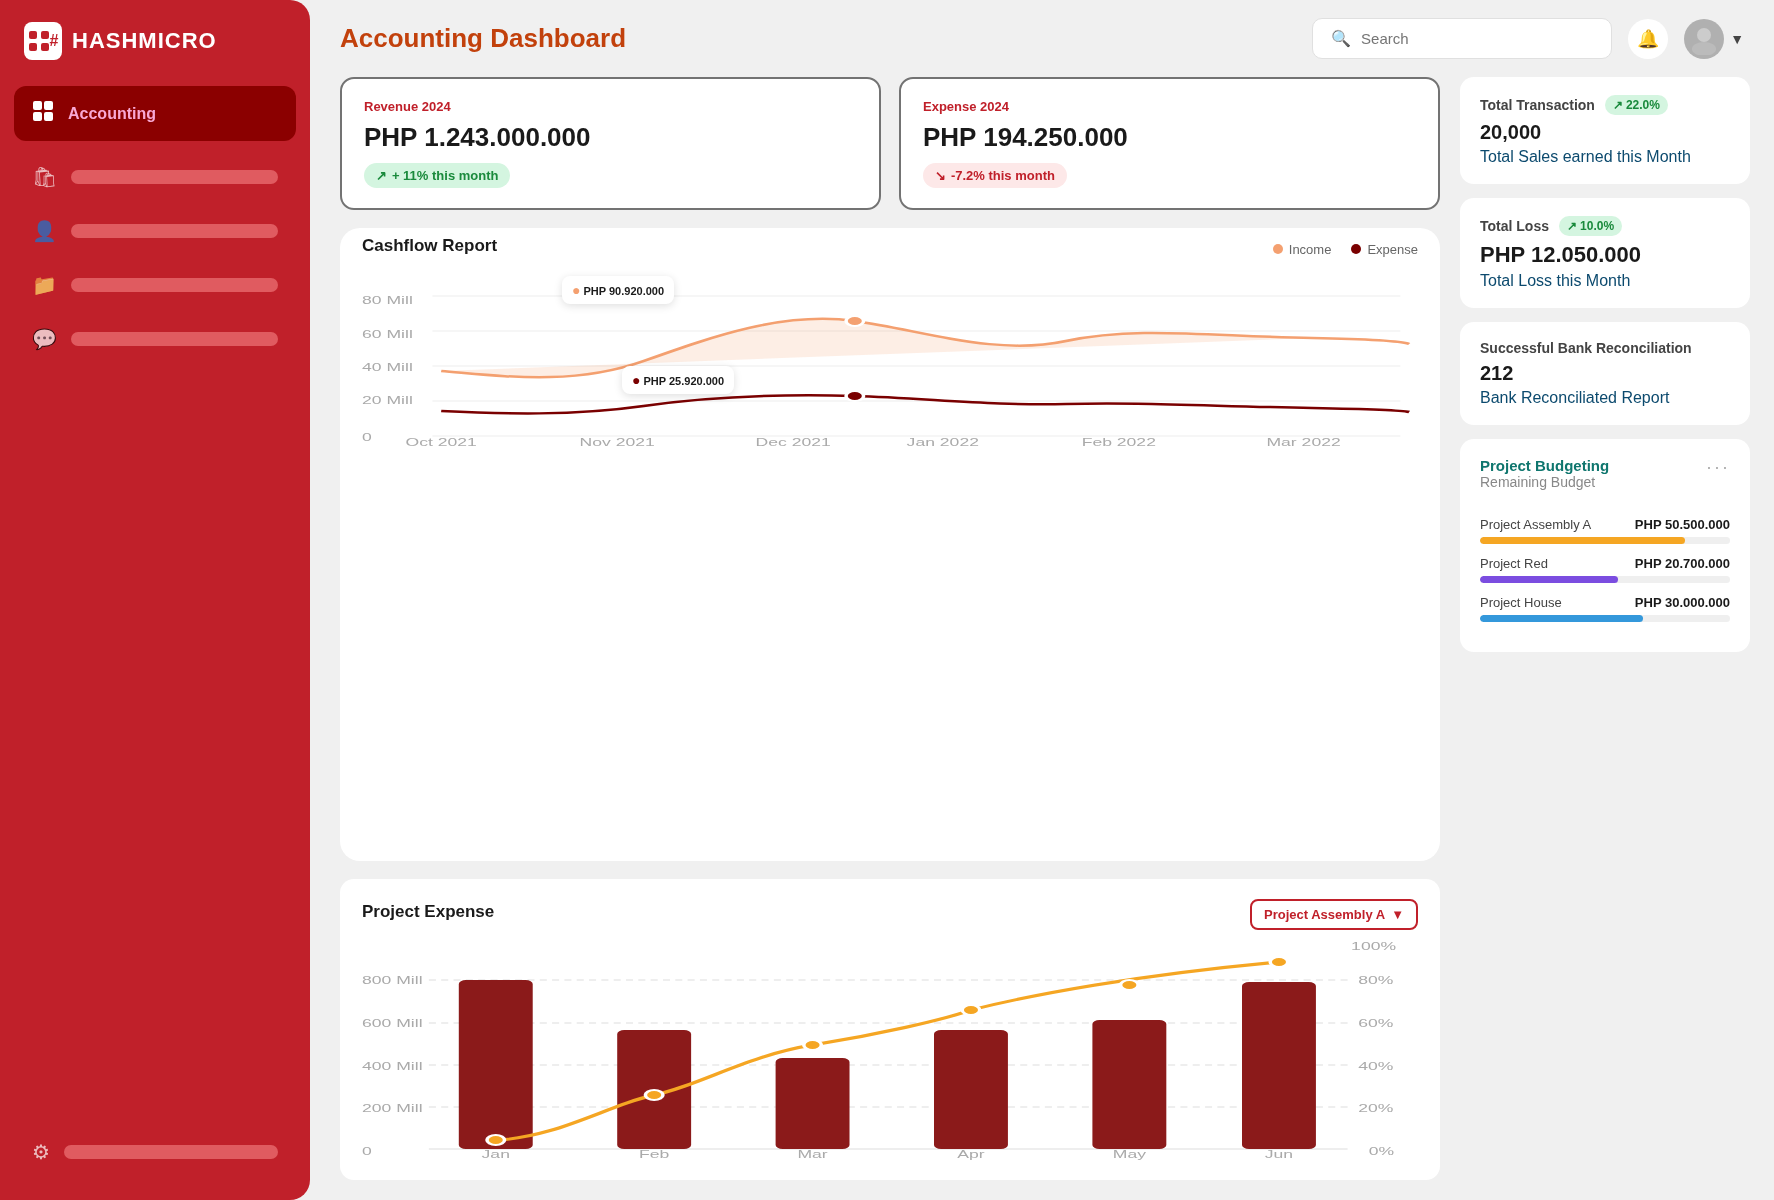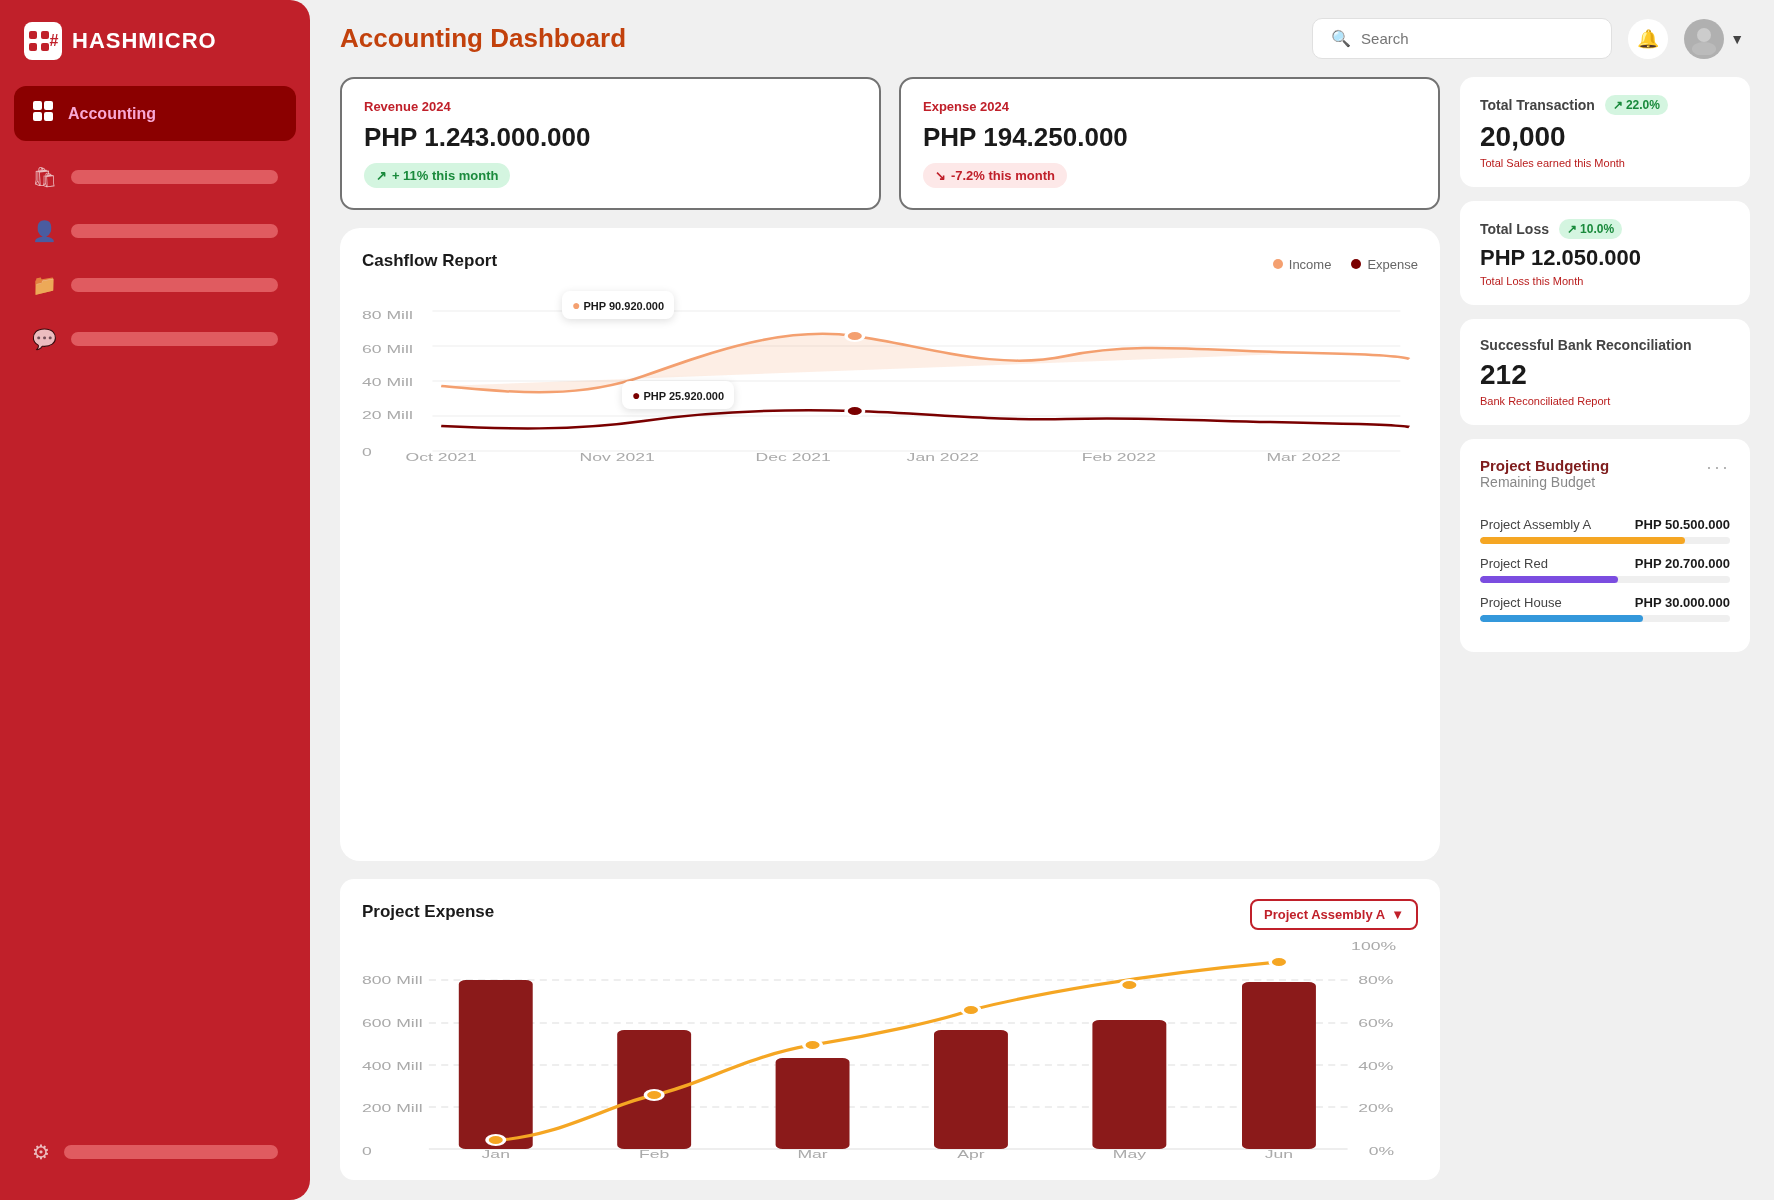--- a/index.html
+++ b/index.html
@@ -233,21 +233,21 @@
       font-size: 13px;
       font-weight: 600;
     }
     .badge-green { background: #d4f5e0; color: #1a8a3c; }
     .badge-red { background: #fde8e8; color: #c0202a; }
 
     
     .chart-card {
       background: white;
       border-radius: 20px;
-      padding: 23px 22px;
+      padding: 8px 22px;
       flex: 1;
     }
     .chart-title {
       font-size: 17px;
       font-weight: 700;
       color: #1a1a1a;
       margin-bottom: 6px;
     }
     .chart-legend {
       display: flex;
@@ -288,46 +288,46 @@
       display: inline-flex;
       align-items: center;
       gap: 3px;
       padding: 3px 8px;
       border-radius: 12px;
       font-size: 12px;
       font-weight: 700;
     }
     .metric-badge-green { background: #d4f5e0; color: #1a8a3c; }
     .metric-value {
-      font-size: 28px;
+      font-size: 20px;
       font-weight: 800;
       color: #1a1a1a;
       margin-bottom: 4px;
     }
     .metric-sub {
-      font-size: 11px;
-      color: #b91c1c;
+      font-size: 16px;
+      color: #0c4a6e;
     }
 
     
     .budget-card {
       background: white;
       border-radius: 14px;
       padding: 18px 20px;
     }
     .budget-header {
       display: flex;
       justify-content: space-between;
       align-items: flex-start;
       margin-bottom: 4px;
     }
     .budget-title {
       font-size: 15px;
       font-weight: 700;
-      color: #7f1d1d;
+      color: #0f766e;
     }
     .budget-sub {
       font-size: 14px;
       color: #888;
       margin-bottom: 23px;
     }
     .budget-item {
       margin-bottom: 12px;
     }
     .budget-item-header {

